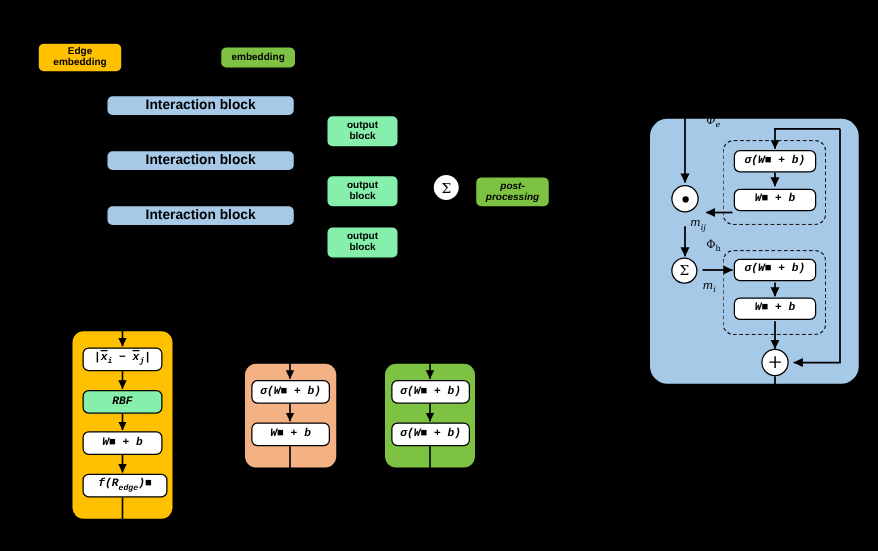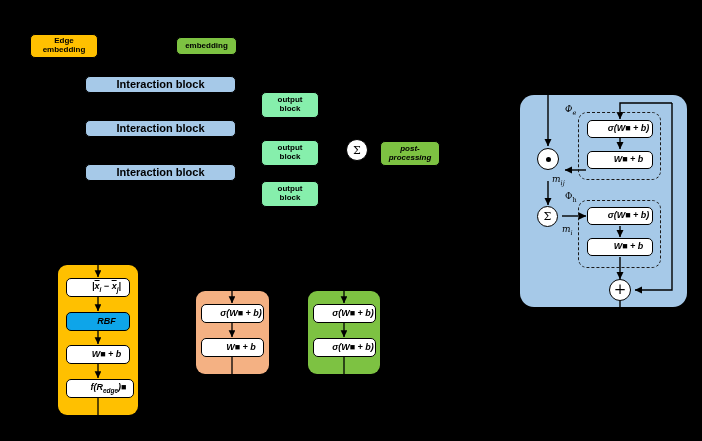--- a/index.html
+++ b/index.html
@@ -33,30 +33,29 @@
   .c-blue    { background: #A6C9E8; }
   .c-peach   { background: #86efac; }
   .c-panel   { background: #A6C9E8; border: none; }
   .c-yellowpanel { background: #FFC000; border: none; }
   .c-peachpanel  { background: #F4B183; border: none; }
   .c-greenpanel  { background: #7DC242; border: none; }
 
   .lbl-sm { font-size: 8px; }
   .lbl-md { font-size: 11px; }
   .mathbox {
-    font-family: Liberation Sans, sans-serif;
+    font-family: Liberation Mono, monospace;
     font-style: italic;
     font-weight: bold;
     font-size: 9px;
     background: #FFFFFF;
     border: 1.2px solid #000;
     border-radius: 5px;
-    padding-left: 17px;
-  }
-  .mathbox.red { background:#0ea5e9; font-style: italic; }
+  }
+  .mathbox.red { background:#86efac; font-style: italic; }
 
   
   .dashgroup {
     position: absolute;
     border: 1.3px dashed #1a1a1a;
     border-radius: 9px;
     background: transparent;
     z-index: 4;
   }
   .phi-label {
@@ -228,21 +227,21 @@
   </div>
   <div class="node mathbox" style="left:313px; top:338px; width:63px; height:19px;">
     <span>σ(W■ + b)</span>
   </div>
 
   <div class="node rnd-lg c-panel" style="left:520px; top:95px; width:167px; height:212px; z-index:2; border-radius:14px;"></div>
 
   <div class="dashgroup" style="left:578px; top:112px; width:83px; height:68px;"></div>
   <div class="dashgroup" style="left:578px; top:200px; width:83px; height:68px;"></div>
 
-  <div class="phi-label" style="left:565px; top:104px;font-style:italic;">Φ<sub>e</sub></div>
+  <div class="phi-label" style="left:565px; top:92px;font-style:italic;">Φ<sub>e</sub></div>
   <div class="phi-label" style="left:565px; top:191px;">Φ<sub>h</sub></div>
 
   <svg class="wires" style="z-index:3;">
     <g stroke="#000" stroke-width="1.4" fill="none">
 
       <path d="M548,85 L548,146" marker-end="url(#ah)"></path>
 
       <path d="M672,103 L672,290 L635,290" marker-end="url(#ah)"></path>
 
       <path d="M672,103 L620,103 L620,119" marker-end="url(#ah)"></path>

